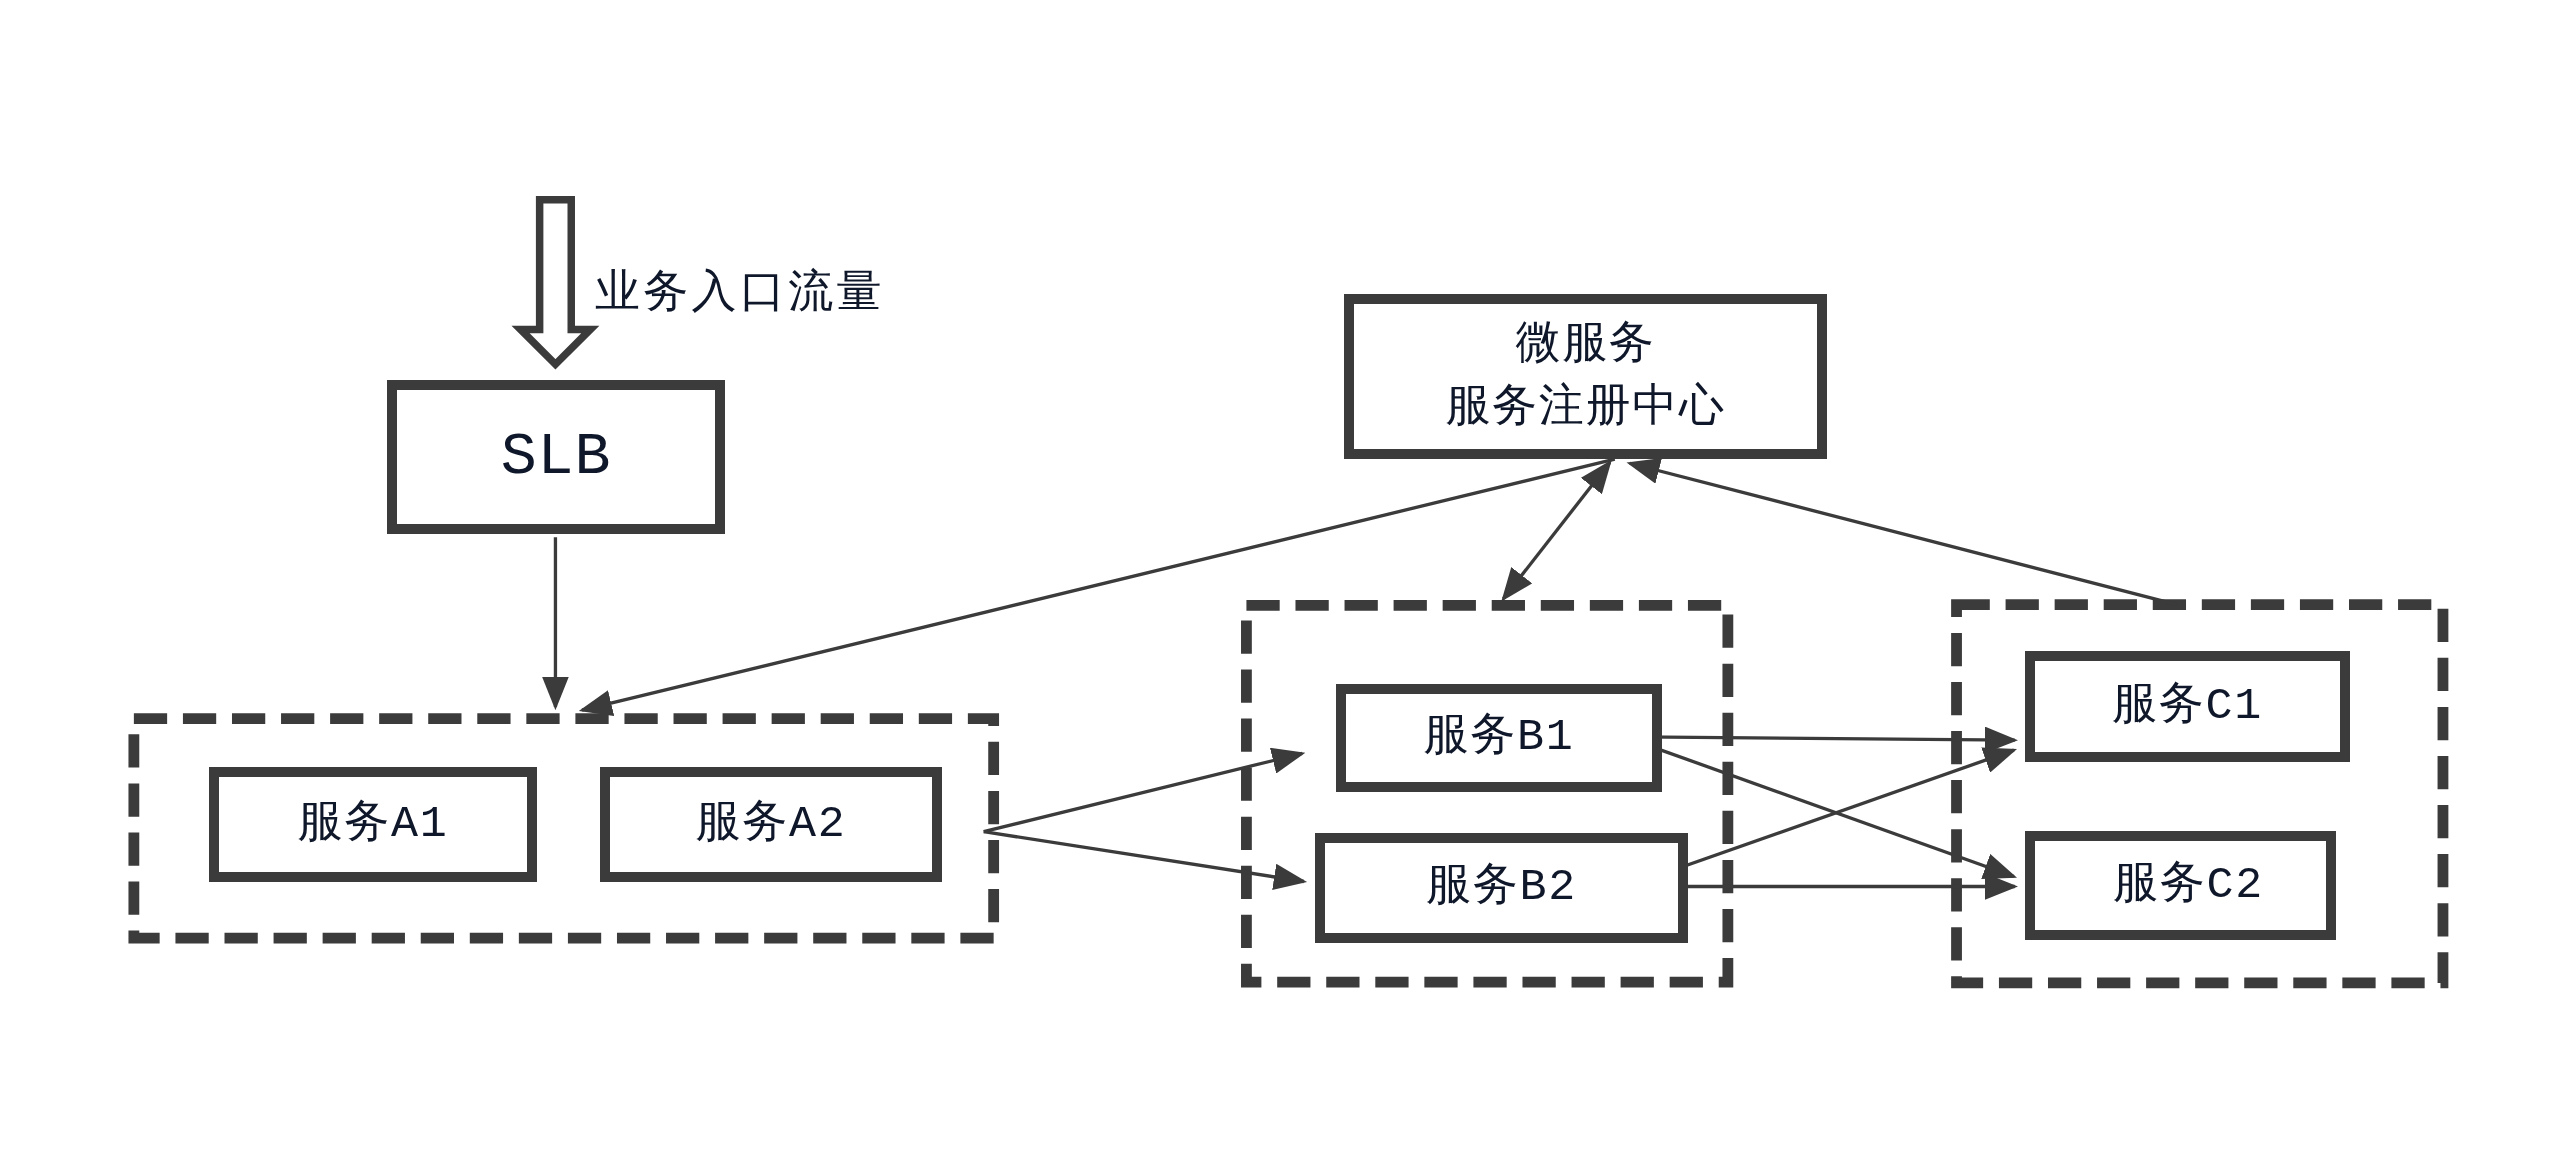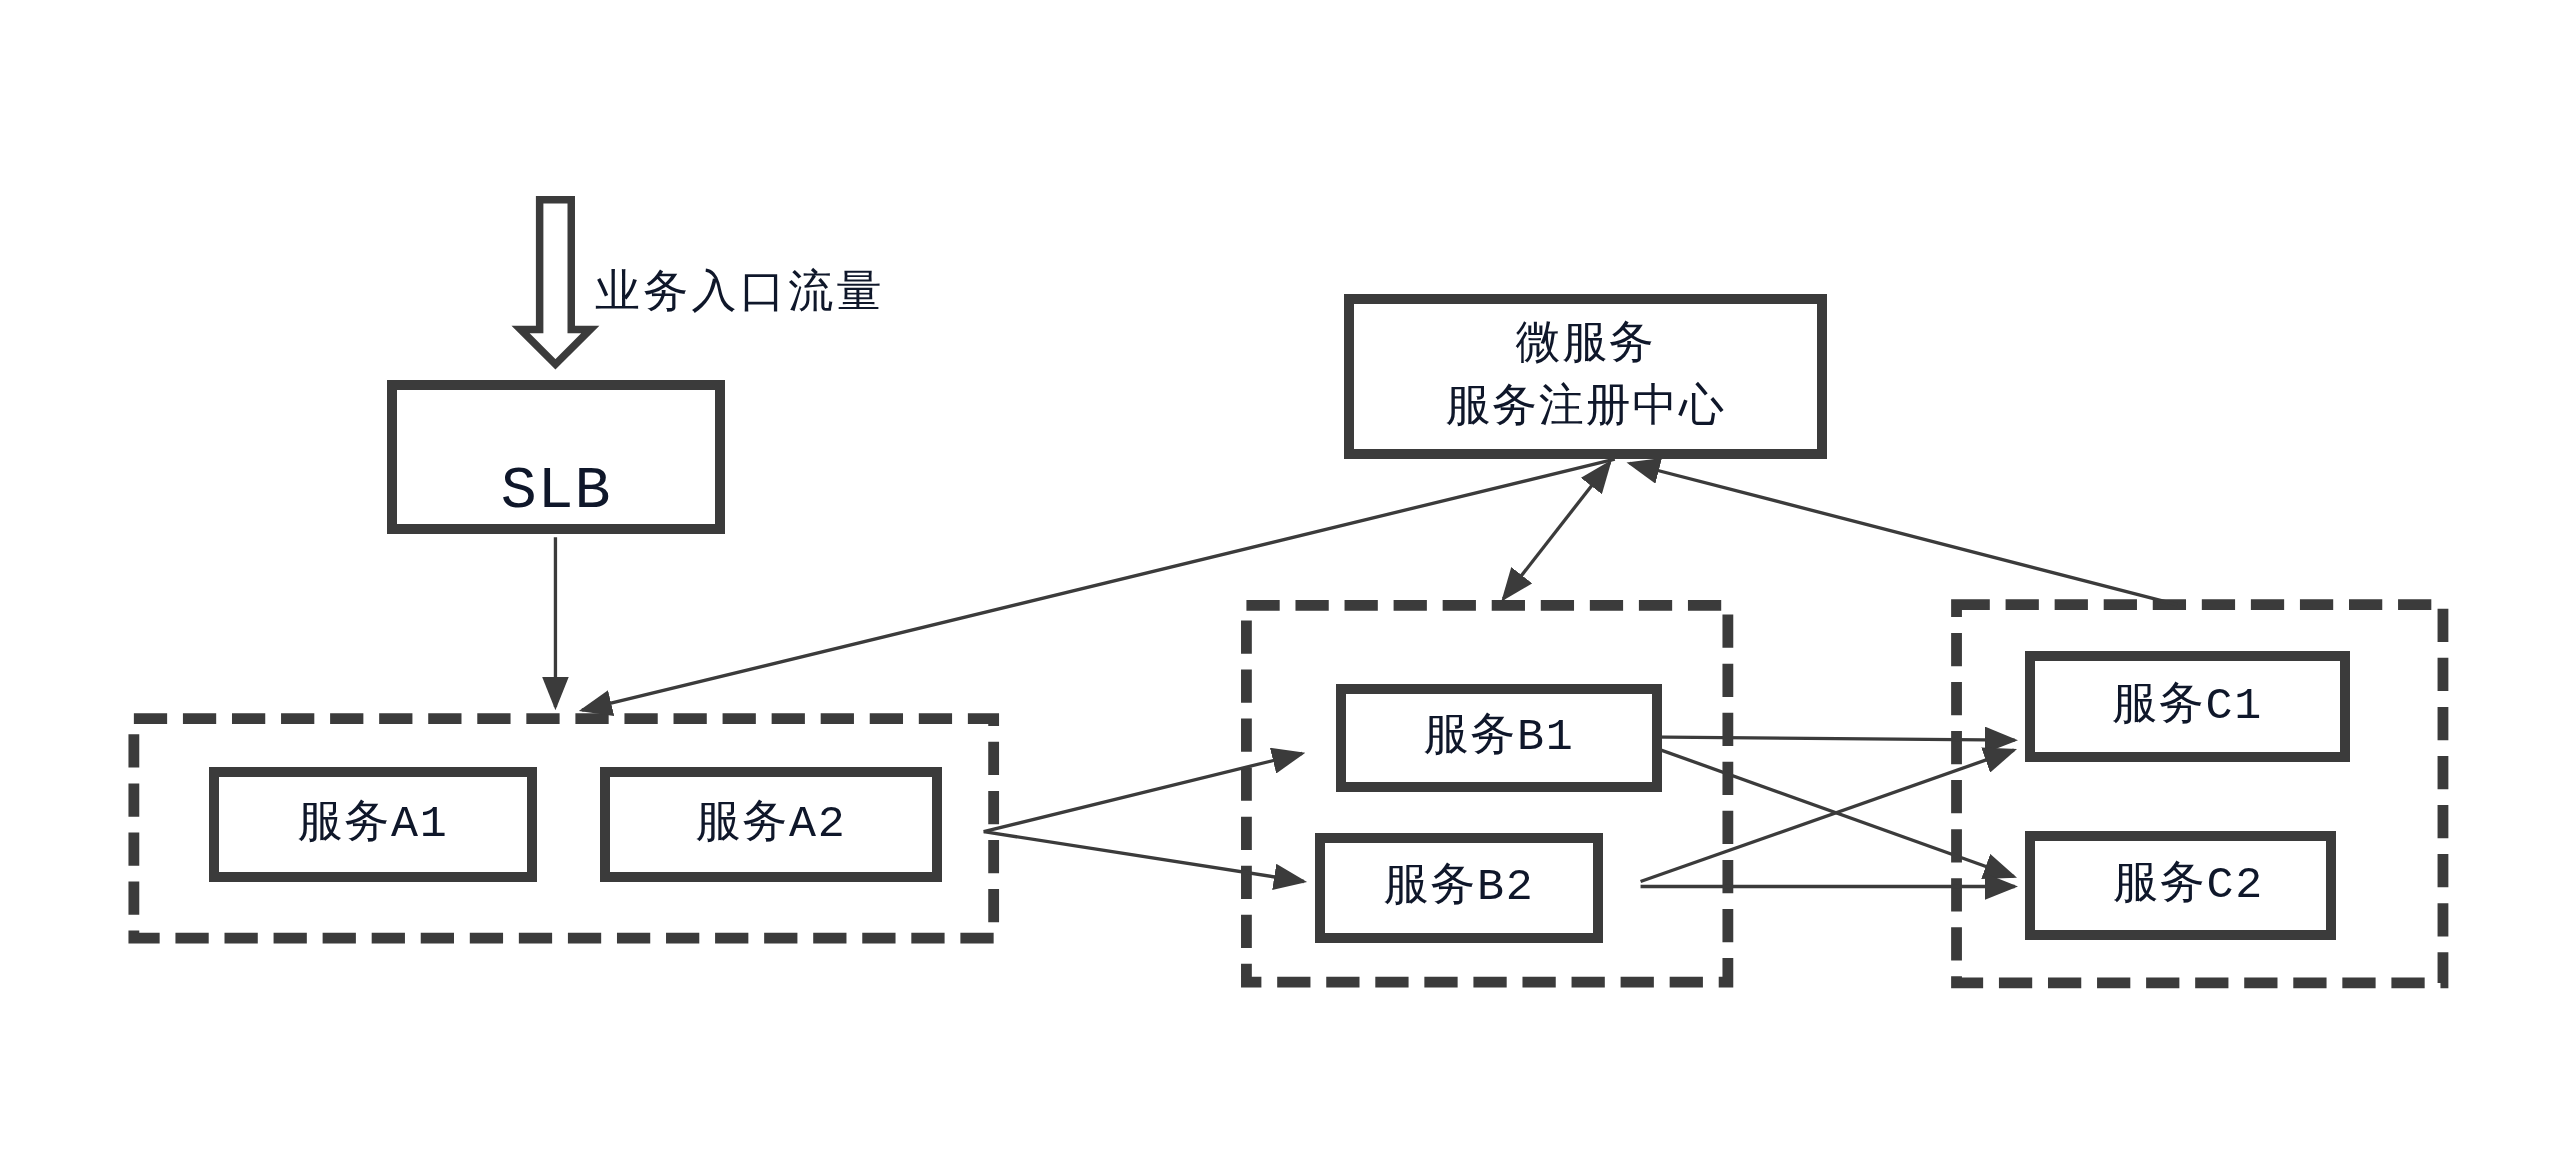--- a/index.html
+++ b/index.html
@@ -35,31 +35,30 @@
     text-align: center;
     font-size: 45px;
     letter-spacing: 1.7px;
     line-height: 1.1;
     white-space: nowrap;
   }
   .node.slb {
     left: 387px; top: 380px; width: 338px; height: 154px;
     font-size: 60px;
     letter-spacing: 0.8px;
-    align-items: flex-end;
   }
   .node.registry {
     left: 1344px; top: 294px; width: 483px; height: 165px;
     flex-direction: column;
     line-height: 63px;
   }
   .node.a1 { left: 209px;  top: 767px; width: 328px; height: 115px; }
   .node.a2 { left: 600px;  top: 767px; width: 342px; height: 115px; }
   .node.b1 { left: 1336px; top: 684px;  width: 326px; height: 108px; }
-  .node.b2 { left: 1315px; top: 833px; width: 288px; height: 110px; }
+  .node.b2 { left: 1315px; top: 833px; width: 373px; height: 110px; }
   .node.c1 { left: 2025px; top: 651px;  width: 325px; height: 111px; }
   .node.c2 { left: 2025px; top: 831px;  width: 311px; height: 109px; padding-left: 16px; }
   .flow-label {
     position: absolute;
     left: 595px;
     top: 261px;
     font-size: 45px;
     letter-spacing: 3.3px;
     white-space: nowrap;
   }

